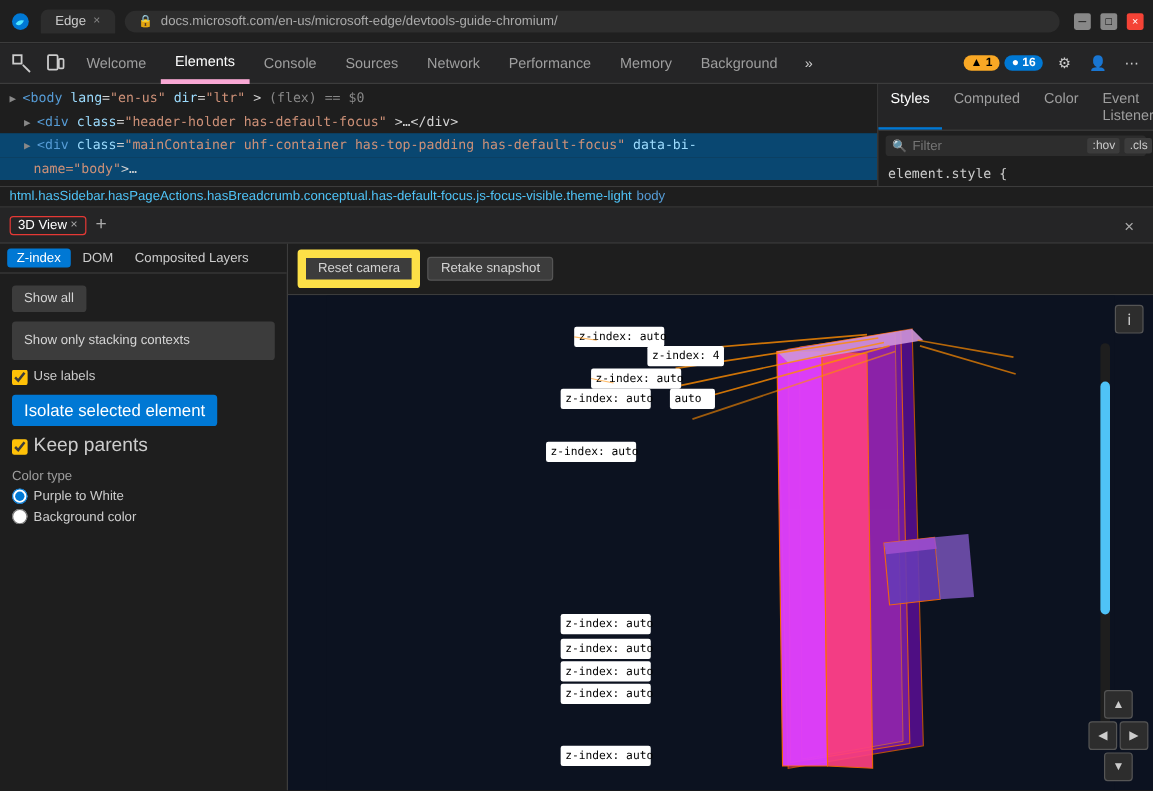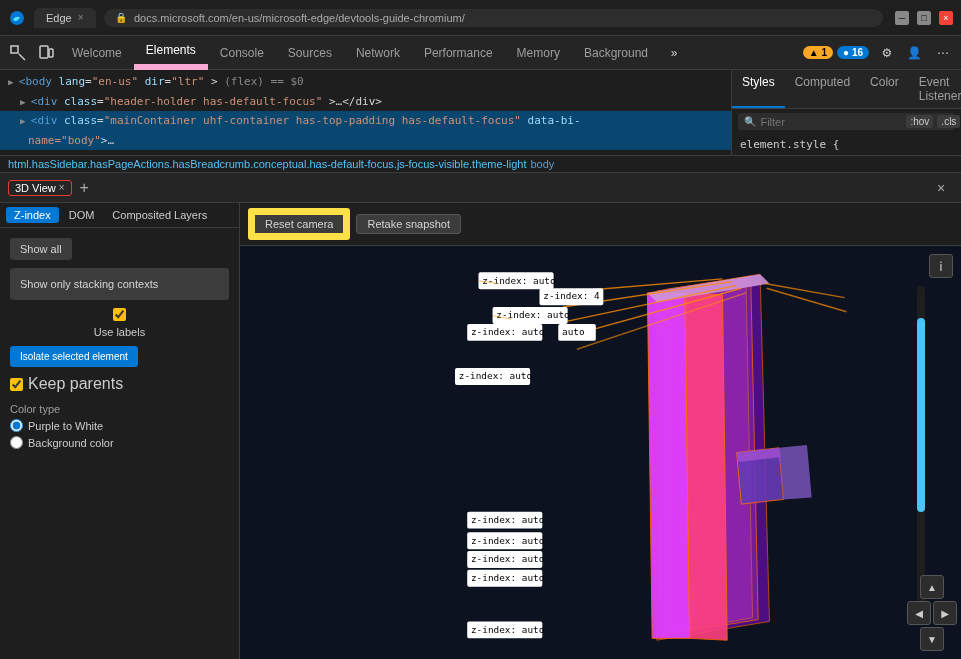--- a/index.html
+++ b/index.html
@@ -50,21 +50,21 @@
       <div style="width:28px;height:28px;display:flex;align-items:center;justify-content:center;cursor:pointer;color:#ccc;border-radius:3px;">
         <svg width="16" height="16" viewBox="0 0 16 16" fill="none">
             <rect x="2" y="1" width="8" height="12" rx="1" stroke="#ccc" stroke-width="1.5"></rect>
             <rect x="11" y="4" width="4" height="8" rx="1" stroke="#ccc" stroke-width="1.5"></rect>
           </svg>
       </div>
 
       <div style="padding:4px 12px;font-size:12px;cursor:pointer;color:#9e9e9e;height:34px;display:flex;align-items:center;">
         <span>Welcome</span>
       </div>
-      <div style="padding:4px 12px;font-size:12px;cursor:pointer;color:#fff;height:34px;display:flex;align-items:center;border-bottom:6px solid #f9a8d4;font-weight:500;">
+      <div style="padding:4px 12px;font-size:12px;cursor:pointer;color:#fff;height:34px;display:flex;align-items:center;border-bottom:4px solid #f9a8d4;font-weight:500;">
         <span>Elements</span>
       </div>
       <div style="padding:4px 12px;font-size:12px;cursor:pointer;color:#9e9e9e;height:34px;display:flex;align-items:center;">
         <span>Console</span>
       </div>
       <div style="padding:4px 12px;font-size:12px;cursor:pointer;color:#9e9e9e;height:34px;display:flex;align-items:center;">
         <span>Sources</span>
       </div>
       <div style="padding:4px 12px;font-size:12px;cursor:pointer;color:#9e9e9e;height:34px;display:flex;align-items:center;">
         <span>Network</span>
@@ -182,26 +182,26 @@
               <span>Composited Layers</span>
             </div>
           </div>
 
           <div style="padding:10px 10px; display:flex; flex-direction:column; gap:8px;">
 
             <button style="background:#3c3c3c;color:#d4d4d4;border:none;border-radius:3px;padding:5px 10px;font-size:11px;cursor:pointer;text-align:left;width:fit-content;">Show all</button>
 
             <button style="background:#3c3c3c;color:#d4d4d4;border:none;border-radius:3px;padding:10px 10px;font-size:11px;cursor:pointer;text-align:left;width:100%;">Show only stacking contexts</button>
 
-            <div style="display:flex;align-items:center;gap:5px;flex-direction:column;">
+            <div style="display:flex;align-items:flex-start;gap:5px;">
               <input type="checkbox" checked="" style="accent-color: rgb(255, 193, 7); width: 13px; height: 13px;">
               <span style="font-size:11px;color:#ccc;">Use labels</span>
             </div>
 
-            <button style="background:#0078d4;color:#fff;border:none;border-radius:3px;padding:5px 10px;font-size:10px;cursor:pointer;text-align:left;width:fit-content;">Isolate selected element</button>
+            <button style="background:#0078d4;color:#fff;border:none;border-radius:3px;padding:5px 10px;font-size:14px;cursor:pointer;text-align:left;width:fit-content;">Isolate selected element</button>
 
             <div style="display:flex;align-items:center;gap:5px;">
               <input type="checkbox" checked="" style="accent-color: rgb(255, 193, 7); width: 13px; height: 13px;">
               <span style="font-size:16px;color:#ccc;">Keep parents</span>
             </div>
 
             <div style="margin-top:2px;">
               <div style="font-size:11px;color:#9e9e9e;margin-bottom:4px;">Color type</div>
 
               <div style="display:flex;align-items:center;gap:5px;margin-bottom:4px;">

